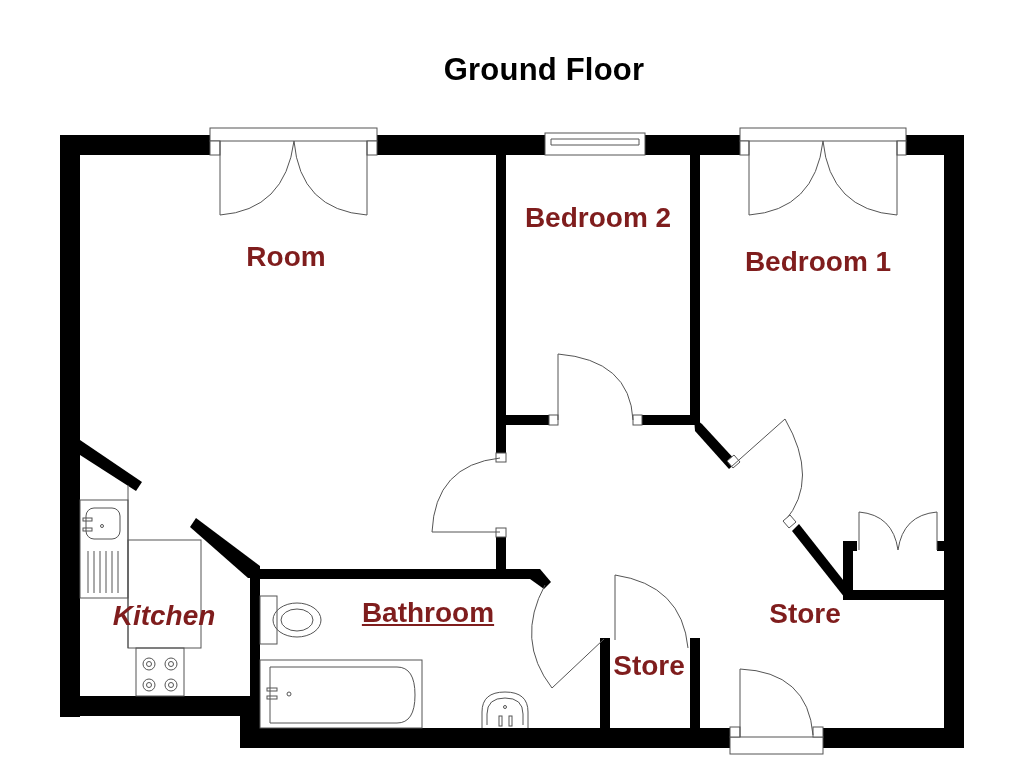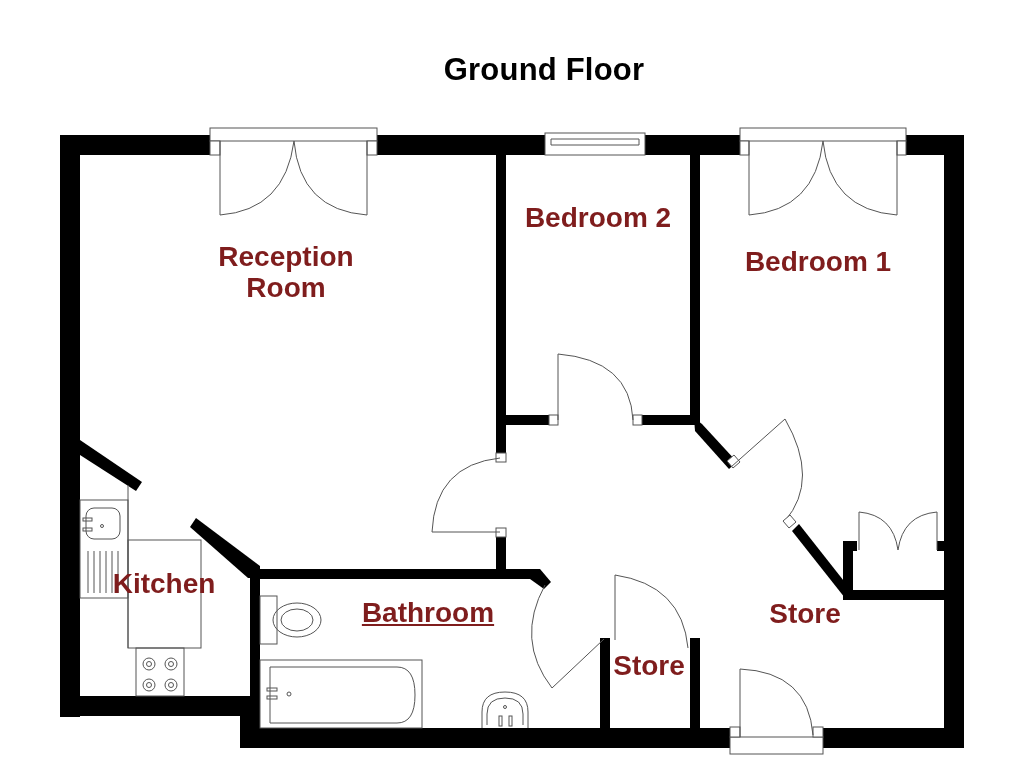--- a/index.html
+++ b/index.html
@@ -182,21 +182,20 @@
   <g>
     <path class="thin" d="M482,728 L482,712 Q482,692 505,692 Q528,692 528,712 L528,728"></path>
     <path class="thin" d="M487,725 L487,714 Q487,698 505,698 Q523,698 523,714 L523,725"></path>
     <circle class="thin" cx="505" cy="707" r="1.5"></circle>
     <rect class="thin" x="499" y="716" width="3" height="10"></rect>
     <rect class="thin" x="509" y="716" width="3" height="10"></rect>
   </g>
 </svg>
 
 <div class="label" style="left:186px; top:241px; width:200px;">
-  <div>Reception</div>
   <div>Room</div>
 </div>
 <div class="label" style="left:506px; top:202px; width:184px;">Bedroom 2</div>
 <div class="label" style="left:718px; top:246px; width:200px;">Bedroom 1</div>
-<div class="label" style="left:98px; top:568px; width:132px;">Kitchen</div>
+<div class="label" style="left:98px; top:600px; width:132px;font-style:italic;">Kitchen</div>
 <div class="label" style="left:340px; top:597px; width:176px;text-decoration:underline;">Bathroom</div>
 <div class="label" style="left:602px; top:650px; width:94px;">Store</div>
 <div class="label" style="left:760px; top:598px; width:90px;">Store</div>
 
 </body></html>

